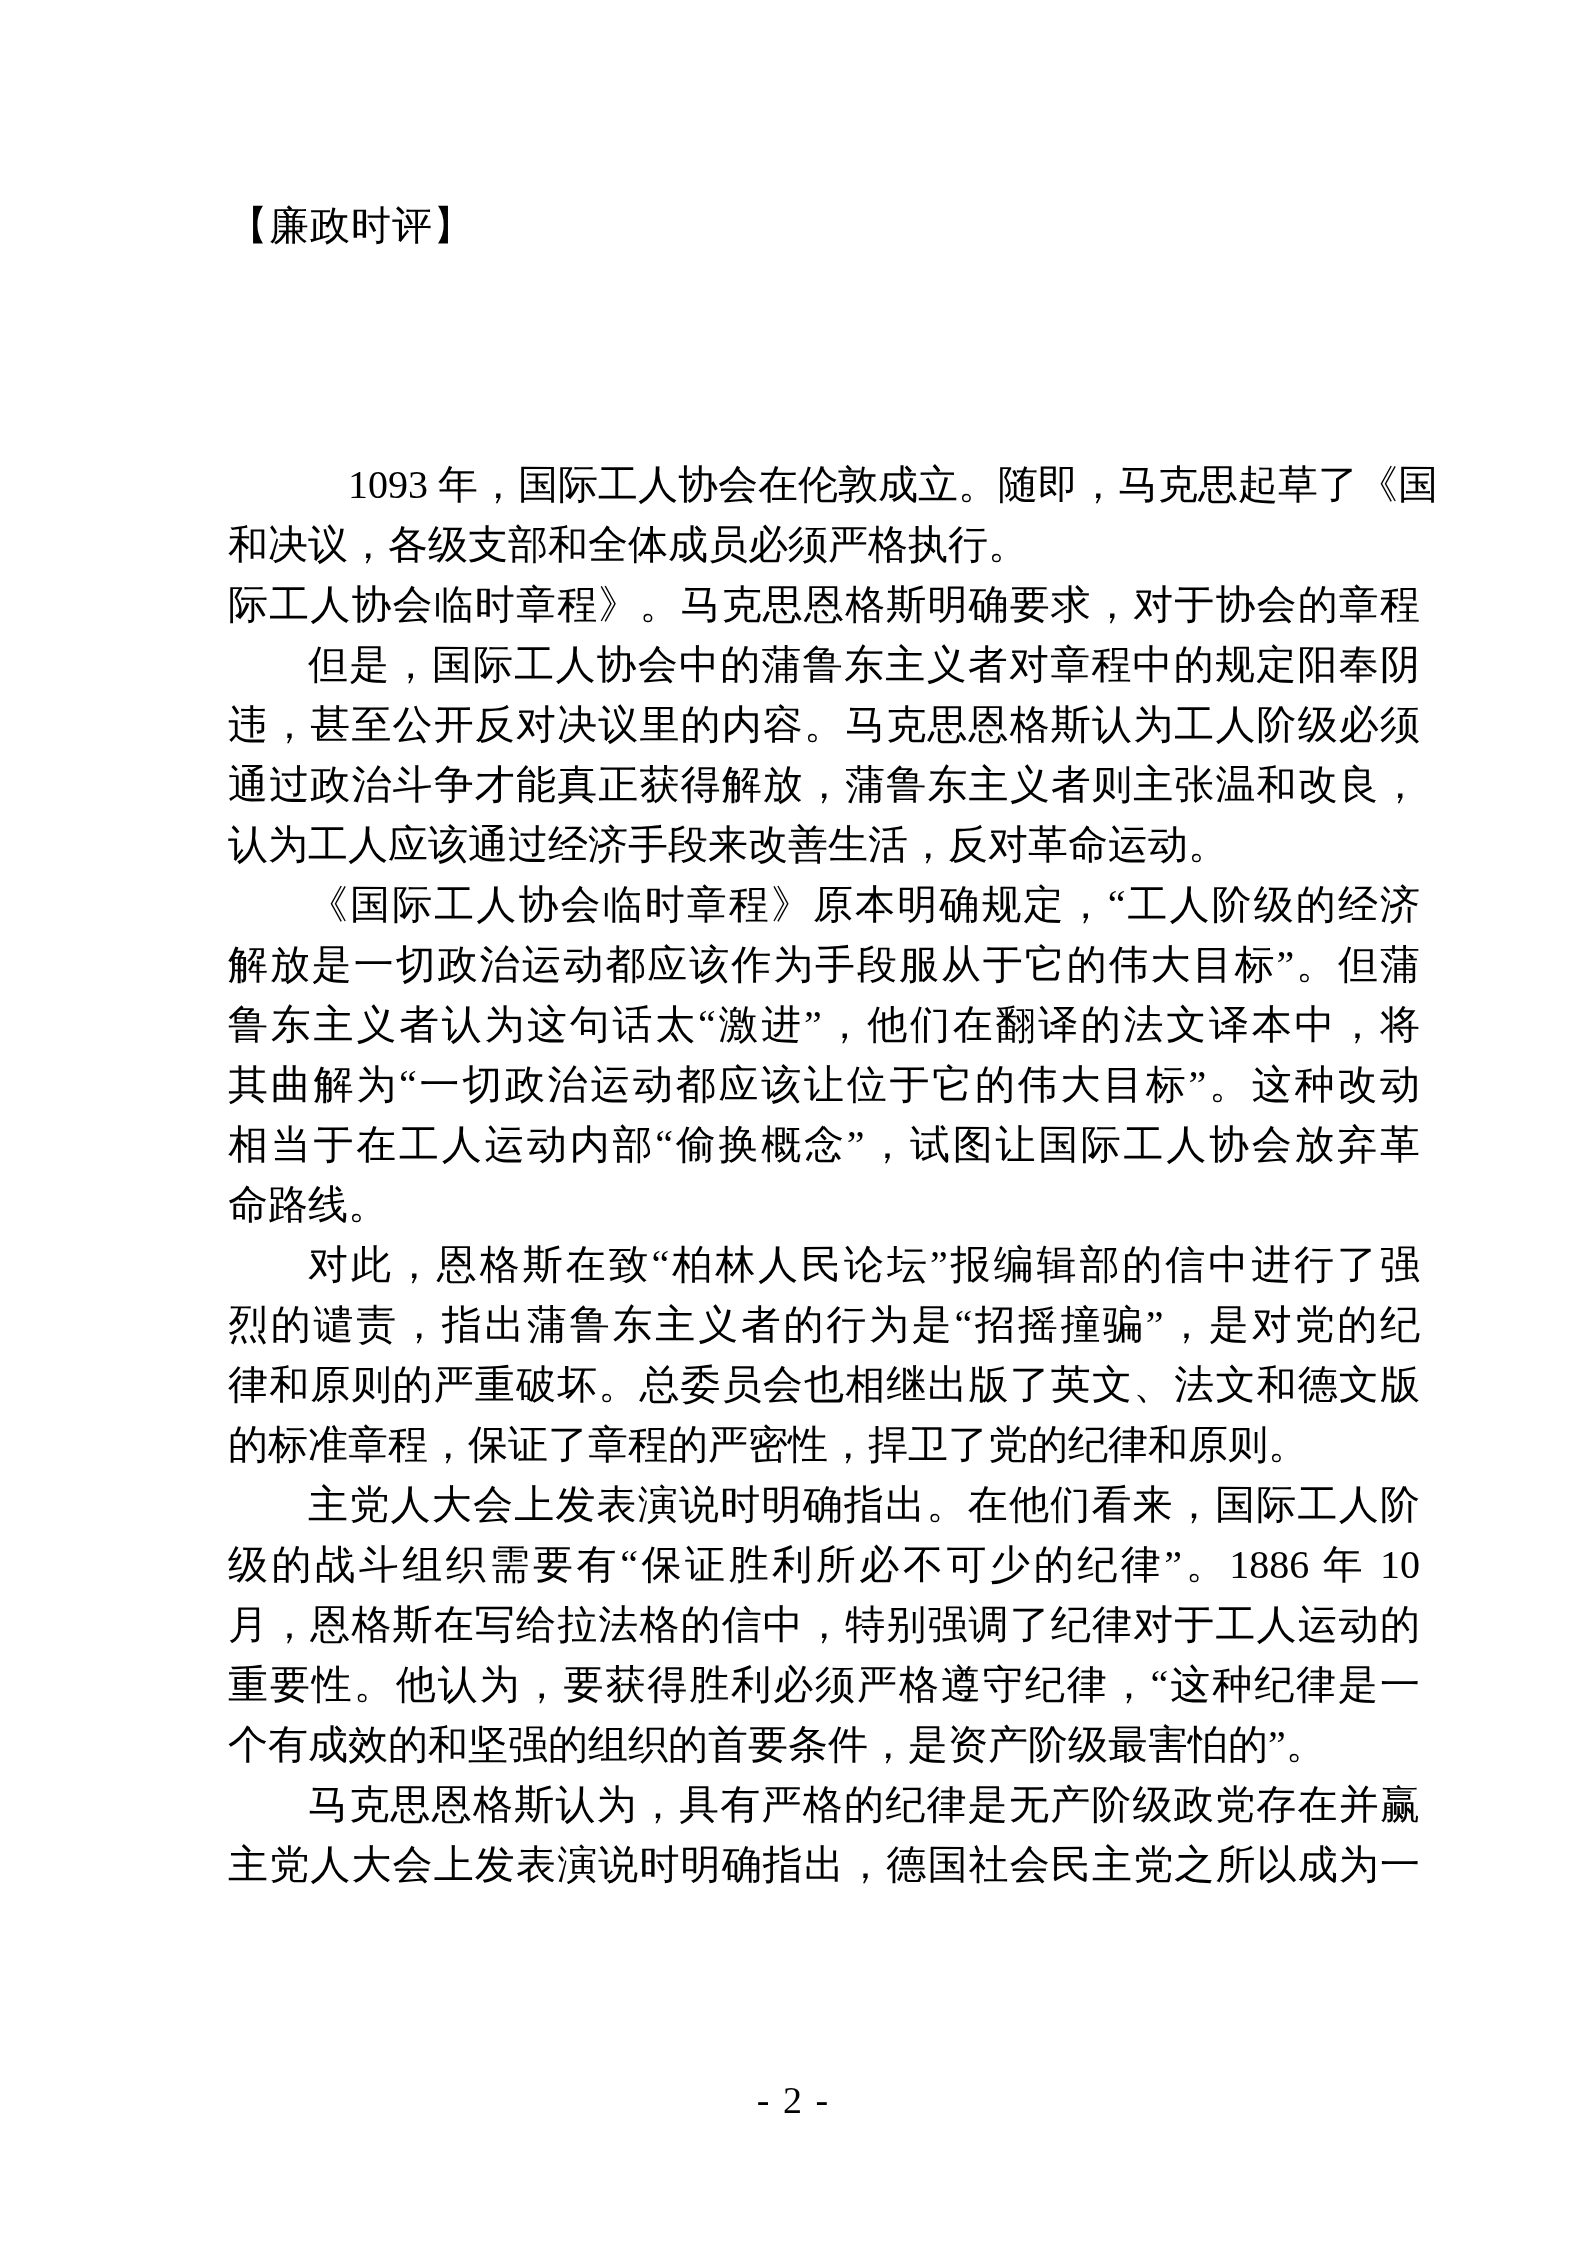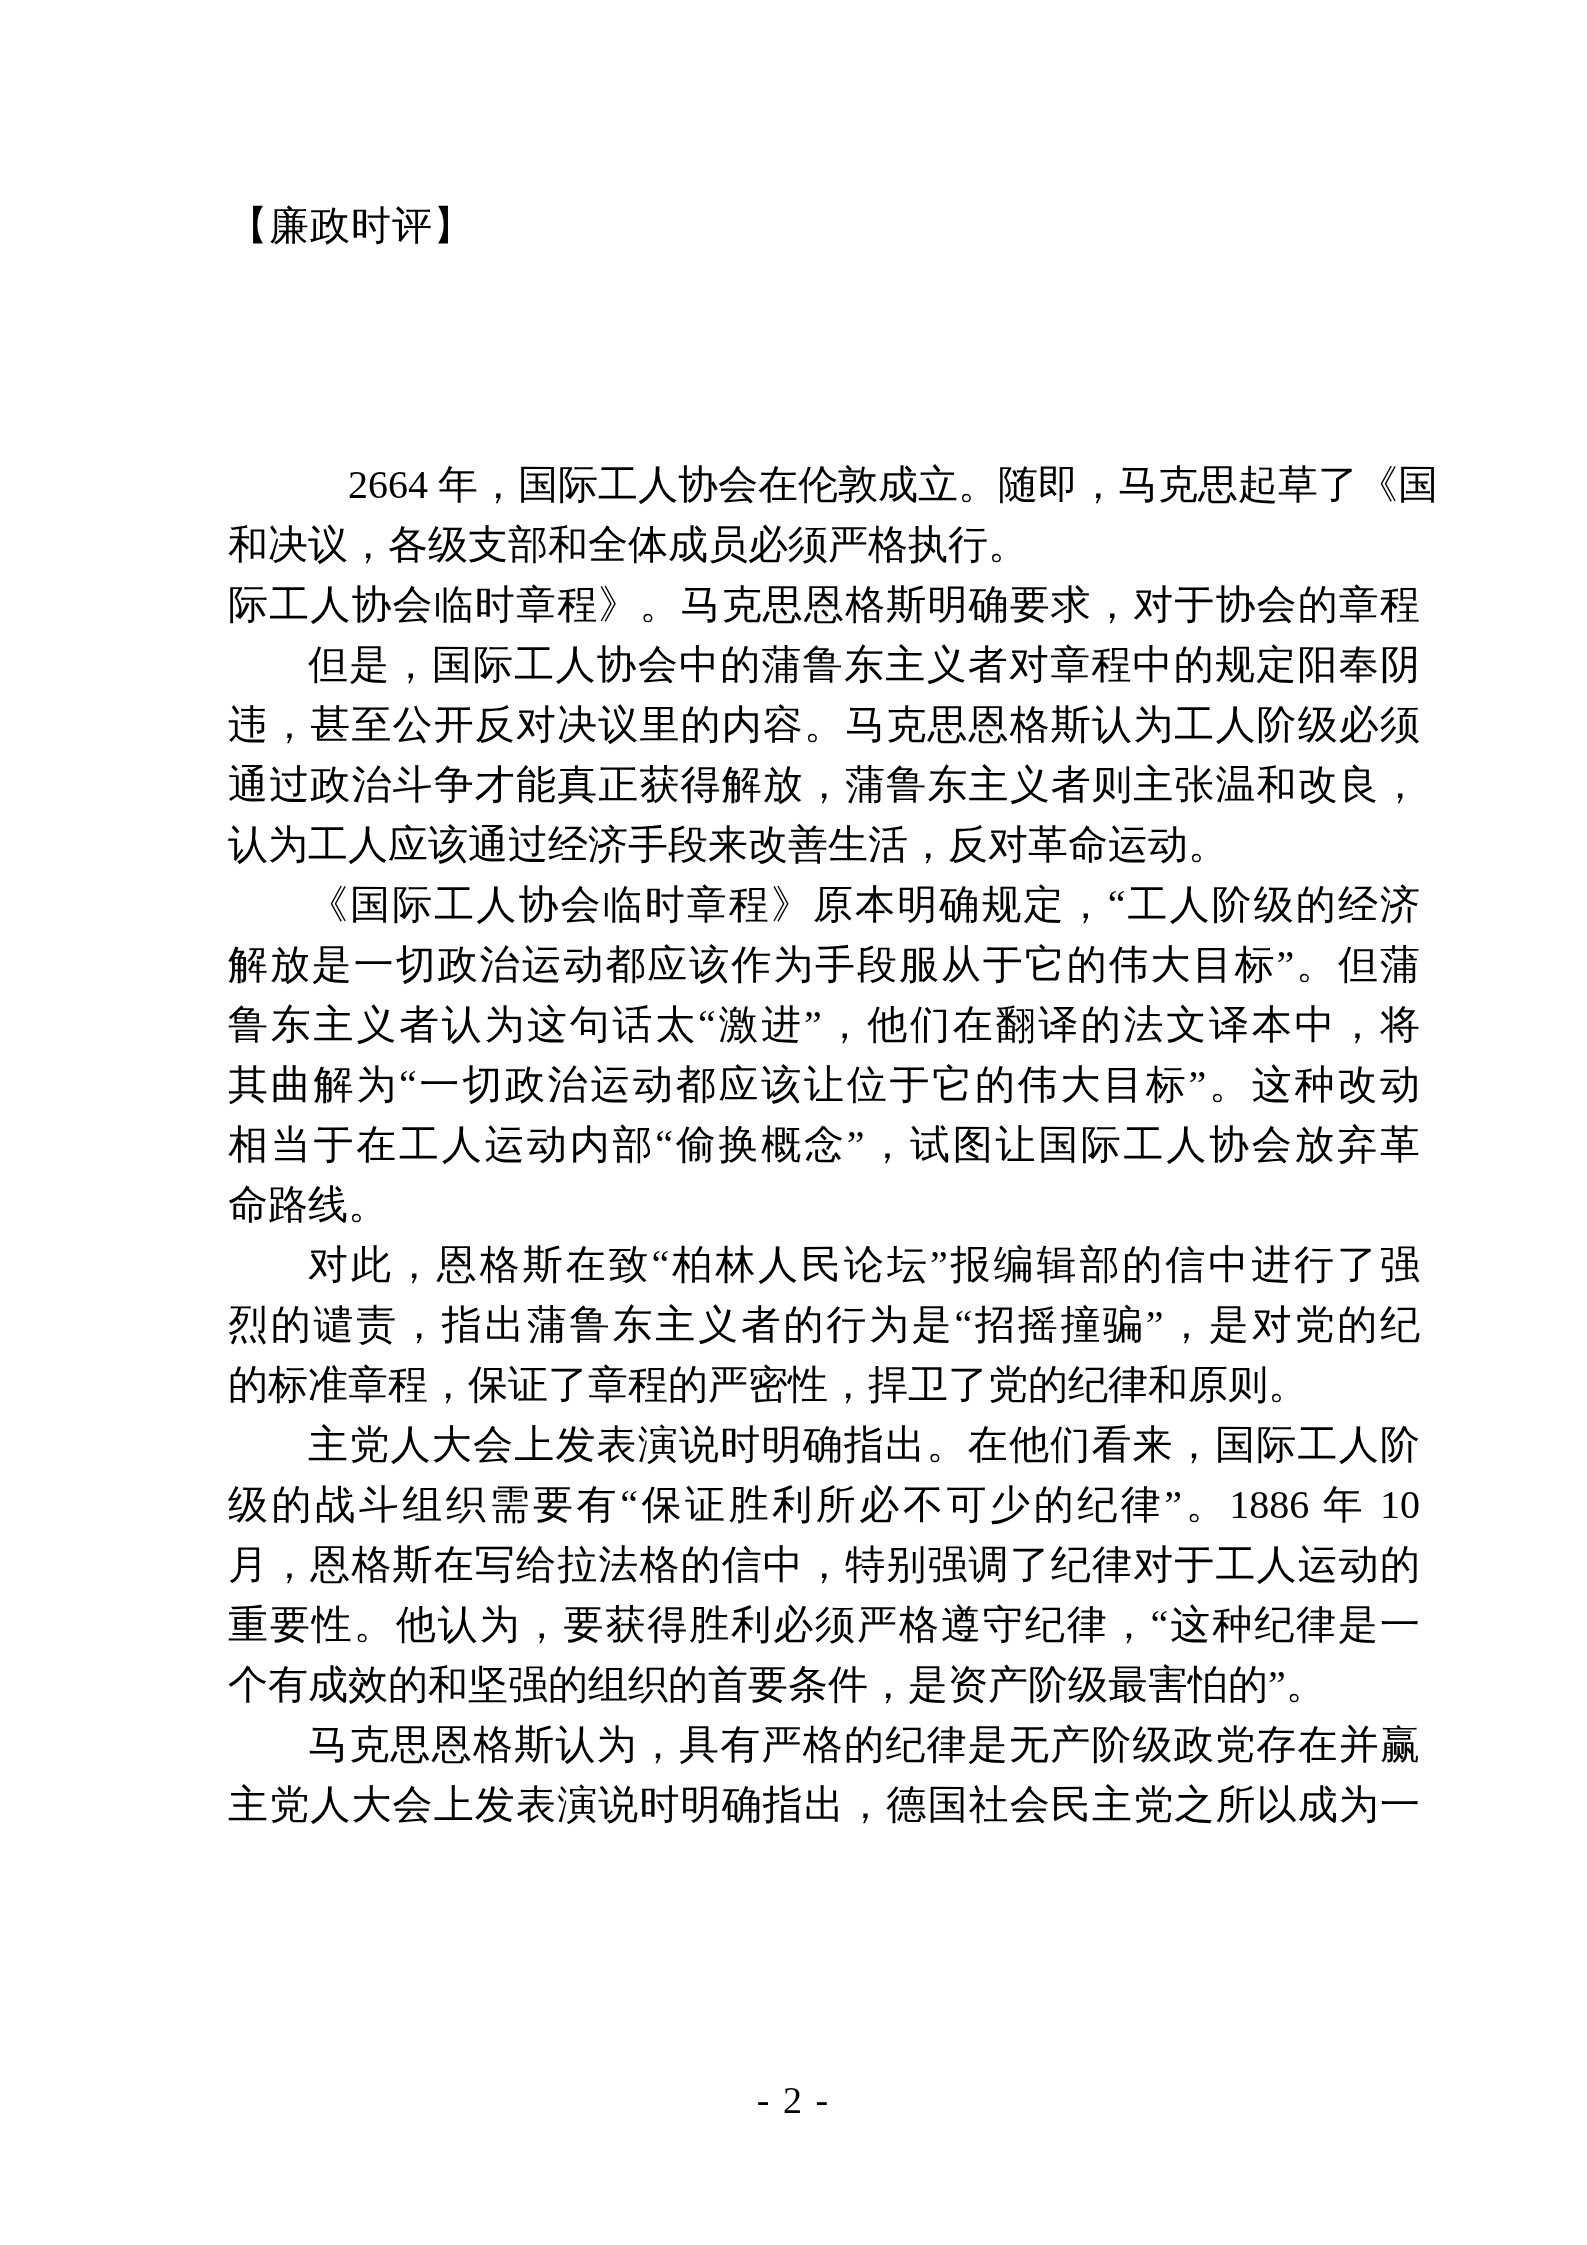--- a/index.html
+++ b/index.html
@@ -79,21 +79,21 @@
 <body>
 
 <div class="page">
 
   <div class="section-tag">【廉政时评】</div>
 
 
   <div class="body-text">
 
     <div class="para p0">
-      <div class="ln first">2664 年，国际工人协会在伦敦成立。随即，马克思起草了《国</div>
+      <div class="ln first">1093 年，国际工人协会在伦敦成立。随即，马克思起草了《国</div>
       <div class="ln end">和决议，各级支部和全体成员必须严格执行。</div>
       <div class="ln">际工人协会临时章程》。马克思恩格斯明确要求，对于协会的章程</div>
     </div>
 
     <div class="para p1">
       <div class="ln first">但是，国际工人协会中的蒲鲁东主义者对章程中的规定阳奉阴</div>
       <div class="ln">违，甚至公开反对决议里的内容。马克思恩格斯认为工人阶级必须</div>
       <div class="ln">通过政治斗争才能真正获得解放，蒲鲁东主义者则主张温和改良，</div>
       <div class="ln end">认为工人应该通过经济手段来改善生活，反对革命运动。</div>
     </div>
@@ -103,20 +103,21 @@
       <div class="ln">解放是一切政治运动都应该作为手段服从于它的伟大目标”。但蒲</div>
       <div class="ln">鲁东主义者认为这句话太“激进”，他们在翻译的法文译本中，将</div>
       <div class="ln">其曲解为“一切政治运动都应该让位于它的伟大目标”。这种改动</div>
       <div class="ln">相当于在工人运动内部“偷换概念”，试图让国际工人协会放弃革</div>
       <div class="ln end">命路线。</div>
     </div>
 
     <div class="para p3">
       <div class="ln first">对此，恩格斯在致“柏林人民论坛”报编辑部的信中进行了强</div>
       <div class="ln">烈的谴责，指出蒲鲁东主义者的行为是“招摇撞骗”，是对党的纪</div>
+      <div class="ln">律和原则的严重破坏。总委员会也相继出版了英文、法文和德文版</div>
       <div class="ln end">的标准章程，保证了章程的严密性，捍卫了党的纪律和原则。</div>
     </div>
 
     <div class="para p4">
       <div class="ln first">主党人大会上发表演说时明确指出。在他们看来，国际工人阶</div>
       <div class="ln">级的战斗组织需要有“保证胜利所必不可少的纪律”。1886 年 10</div>
       <div class="ln">月，恩格斯在写给拉法格的信中，特别强调了纪律对于工人运动的</div>
       <div class="ln">重要性。他认为，要获得胜利必须严格遵守纪律，“这种纪律是一</div>
       <div class="ln end">个有成效的和坚强的组织的首要条件，是资产阶级最害怕的”。</div>
     </div>

